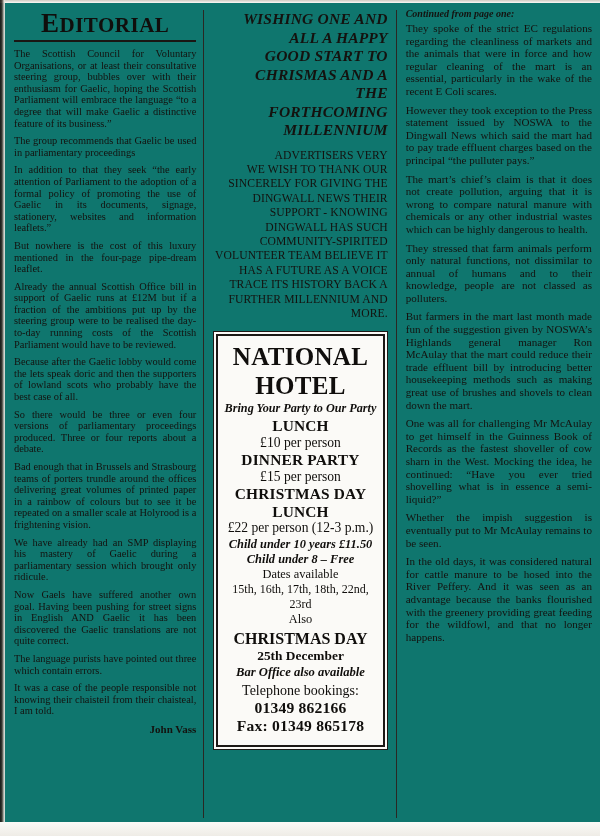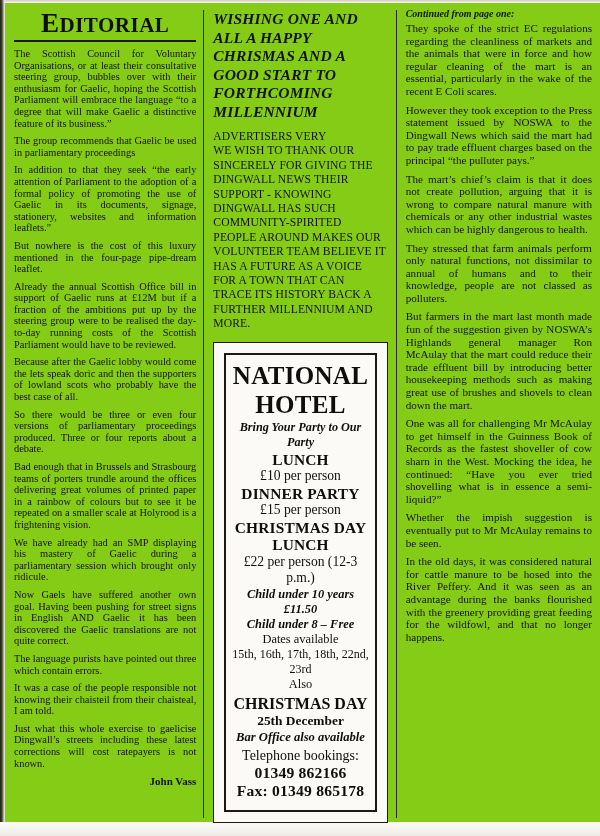--- a/index.html
+++ b/index.html
@@ -8,21 +8,21 @@
     background: #ffffff;
   }
   body {
     font-family: "Liberation Serif", "DejaVu Serif", serif;
   }
 
   #page {
     position: relative;
     width: 600px;
     height: 836px;
-    background: #84cc16;
+    background: #0f766e;
     overflow: hidden;
     box-sizing: border-box;
     text-decoration: underline;
   }
 
   
   .scan-edge-left {
     position: absolute;
     left: 0; top: 0;
     width: 5px; height: 100%;
@@ -111,42 +111,42 @@
   .continued {
     font-size: 10px;
     font-style: italic;
     font-weight: bold;
     margin: 0 0 3px 0;
     color: #14120f;
   }
 
   
   .greeting {
-    text-align: left;
+    text-align: right;
     color: #14120f;
   }
   .greeting-head {
     font-weight: bold;
     font-style: italic;
     font-size: 15.5px;
     line-height: 18.5px;
     margin: 2px 0 9px 0;
     letter-spacing: .2px;
   }
   .greeting-body {
     font-size: 11.6px;
     line-height: 14.4px;
     letter-spacing: .1px;
     margin: 0 0 10px 0;
   }
 
   
   .hotel-ad {
     border: 1px solid #1c1916;
-    padding: 10px;
+    padding: 2px;
     margin-top: 6px;
     background: #fbfaf7;
   }
   .hotel-ad-inner {
     border: 2px solid #1c1916;
     padding: 7px 6px 9px 6px;
     text-align: center;
     color: #100e0c;
   }
   .hotel-name {
@@ -237,50 +237,48 @@
         <p>In addition to that they seek “the early attention of Parliament to the adoption of a formal policy of promoting the use of Gaelic in its documents, signage, stationery, websites and information leaflets.”</p>
         <p>But nowhere is the cost of this luxury mentioned in the four-page pipe-dream leaflet.</p>
         <p>Already the annual Scottish Office bill in support of Gaelic runs at £12M but if a fraction of the ambitions put up by the steering group were to be realised the day-to-day running costs of the Scottish Parliament would have to be reviewed.</p>
         <p>Because after the Gaelic  lobby would come the lets speak doric and then the supporters of lowland scots who probably have the best case of all.</p>
         <p>So there would be three or even four versions of parliamentary proceedings produced. Three or four reports about a debate.</p>
         <p>Bad enough that in Brussels and Strasbourg teams of  porters trundle around the offices delivering great volumes of printed paper in a rainbow of colours but to see it be repeated on a smaller scale at Holyrood is a frightening vision.</p>
         <p>We have already had an SMP displaying his mastery of Gaelic during a parliamentary session which brought only ridicule.</p>
         <p>Now Gaels have suffered another own goal. Having been pushing for street signs in English AND Gaelic it has been discovered the Gaelic translations are not quite correct.</p>
         <p>The language purists have pointed out three which contain errors.</p>
         <p>It was a case of the people responsible not knowing their chaisteil from their chaisteal, I am told.</p>
-        <p>Just what this whole exercise to gaelicise Dingwall’s streets including these latest corrections will cost ratepayers is not known.</p>
       </div>
       <div class="byline">John Vass</div>
     </div>
 
     <div class="rule"></div>
 
     <div class="col col-mid">
 
       <div class="greeting">
         <div class="greeting-head">
           <div>WISHING ONE AND</div>
           <div>ALL A HAPPY</div>
+          <div>GOOD START TO</div>
           <div>CHRISMAS AND A</div>
-          <div>GOOD START TO</div>
+          <div>THE</div>
           <div>FORTHCOMING</div>
           <div>MILLENNIUM</div>
         </div>
         <div class="greeting-body">
           <div>ADVERTISERS VERY</div>
           <div>WE WISH TO THANK OUR</div>
           <div>SINCERELY FOR GIVING THE</div>
           <div>DINGWALL NEWS THEIR</div>
           <div>SUPPORT  - KNOWING</div>
           <div>DINGWALL HAS SUCH</div>
           <div>COMMUNITY-SPIRITED</div>
-          <div>PEOPLE AROUND MAKES OUR</div>
           <div>VOLUNTEER TEAM BELIEVE IT</div>
           <div>HAS A FUTURE AS A VOICE</div>
-          <div>FOR A TOWN THAT CAN</div>
           <div>TRACE ITS HISTORY BACK A</div>
           <div>FURTHER MILLENNIUM AND</div>
           <div>MORE.</div>
         </div>
       </div>
 
       <div class="hotel-ad">
         <div class="hotel-ad-inner">
           <div class="hotel-name">NATIONAL</div>
           <div class="hotel-name">HOTEL</div>
@@ -315,18 +313,18 @@
     <div class="col col-right">
       <div class="continued">Continued from page one:</div>
       <div class="story">
         <p>They spoke of the strict EC regulations regarding the cleanliness of markets and the animals that were in force and how regular cleaning of the mart is an essential, particularly in the wake of the recent E Coli scares.</p>
         <p>However they took exception to the Press statement issued by NOSWA to the Dingwall News which said the mart had to pay trade effluent charges based on the principal “the pulluter pays.”</p>
         <p>The mart’s chief’s claim is that it does not create pollution, arguing that it is wrong to compare natural manure with chemicals or any other industrial wastes which can be  highly dangerous to health.</p>
         <p>They stressed that farm animals perform only natural functions, not dissimilar to annual of humans and to their knowledge, people are not classed as polluters.</p>
         <p>But farmers in the mart last month made fun of the suggestion given by NOSWA’s Highlands general manager  Ron McAulay that the mart could reduce their trade effluent bill by introducing better housekeeping methods such as making great use of brushes and shovels to clean down the mart.</p>
         <p>One was all for challenging Mr McAulay to get himself in the Guinness Book of Records as the fastest shoveller of cow sharn in the West. Mocking the idea, he continued: “Have you ever tried shovelling what is in essence a semi-liquid?”</p>
         <p>Whether the impish suggestion is eventually put to Mr McAulay remains to be seen.</p>
-        <p>In the old days, it was considered natural for cattle manure to be hosed into the River Peffery. And it was seen as an advantage during the banks flourished with the greenery providing great feeding for the wildfowl, and that no longer happens.</p>
+        <p>In the old days, it was considered natural for cattle manure to be hosed into the River Peffery. And it was seen as an advantage because the banks flourished with the greenery providing great feeding for the wildfowl, and that no longer happens.</p>
       </div>
     </div>
 
   </div>
 </div>
 
 </body></html>

